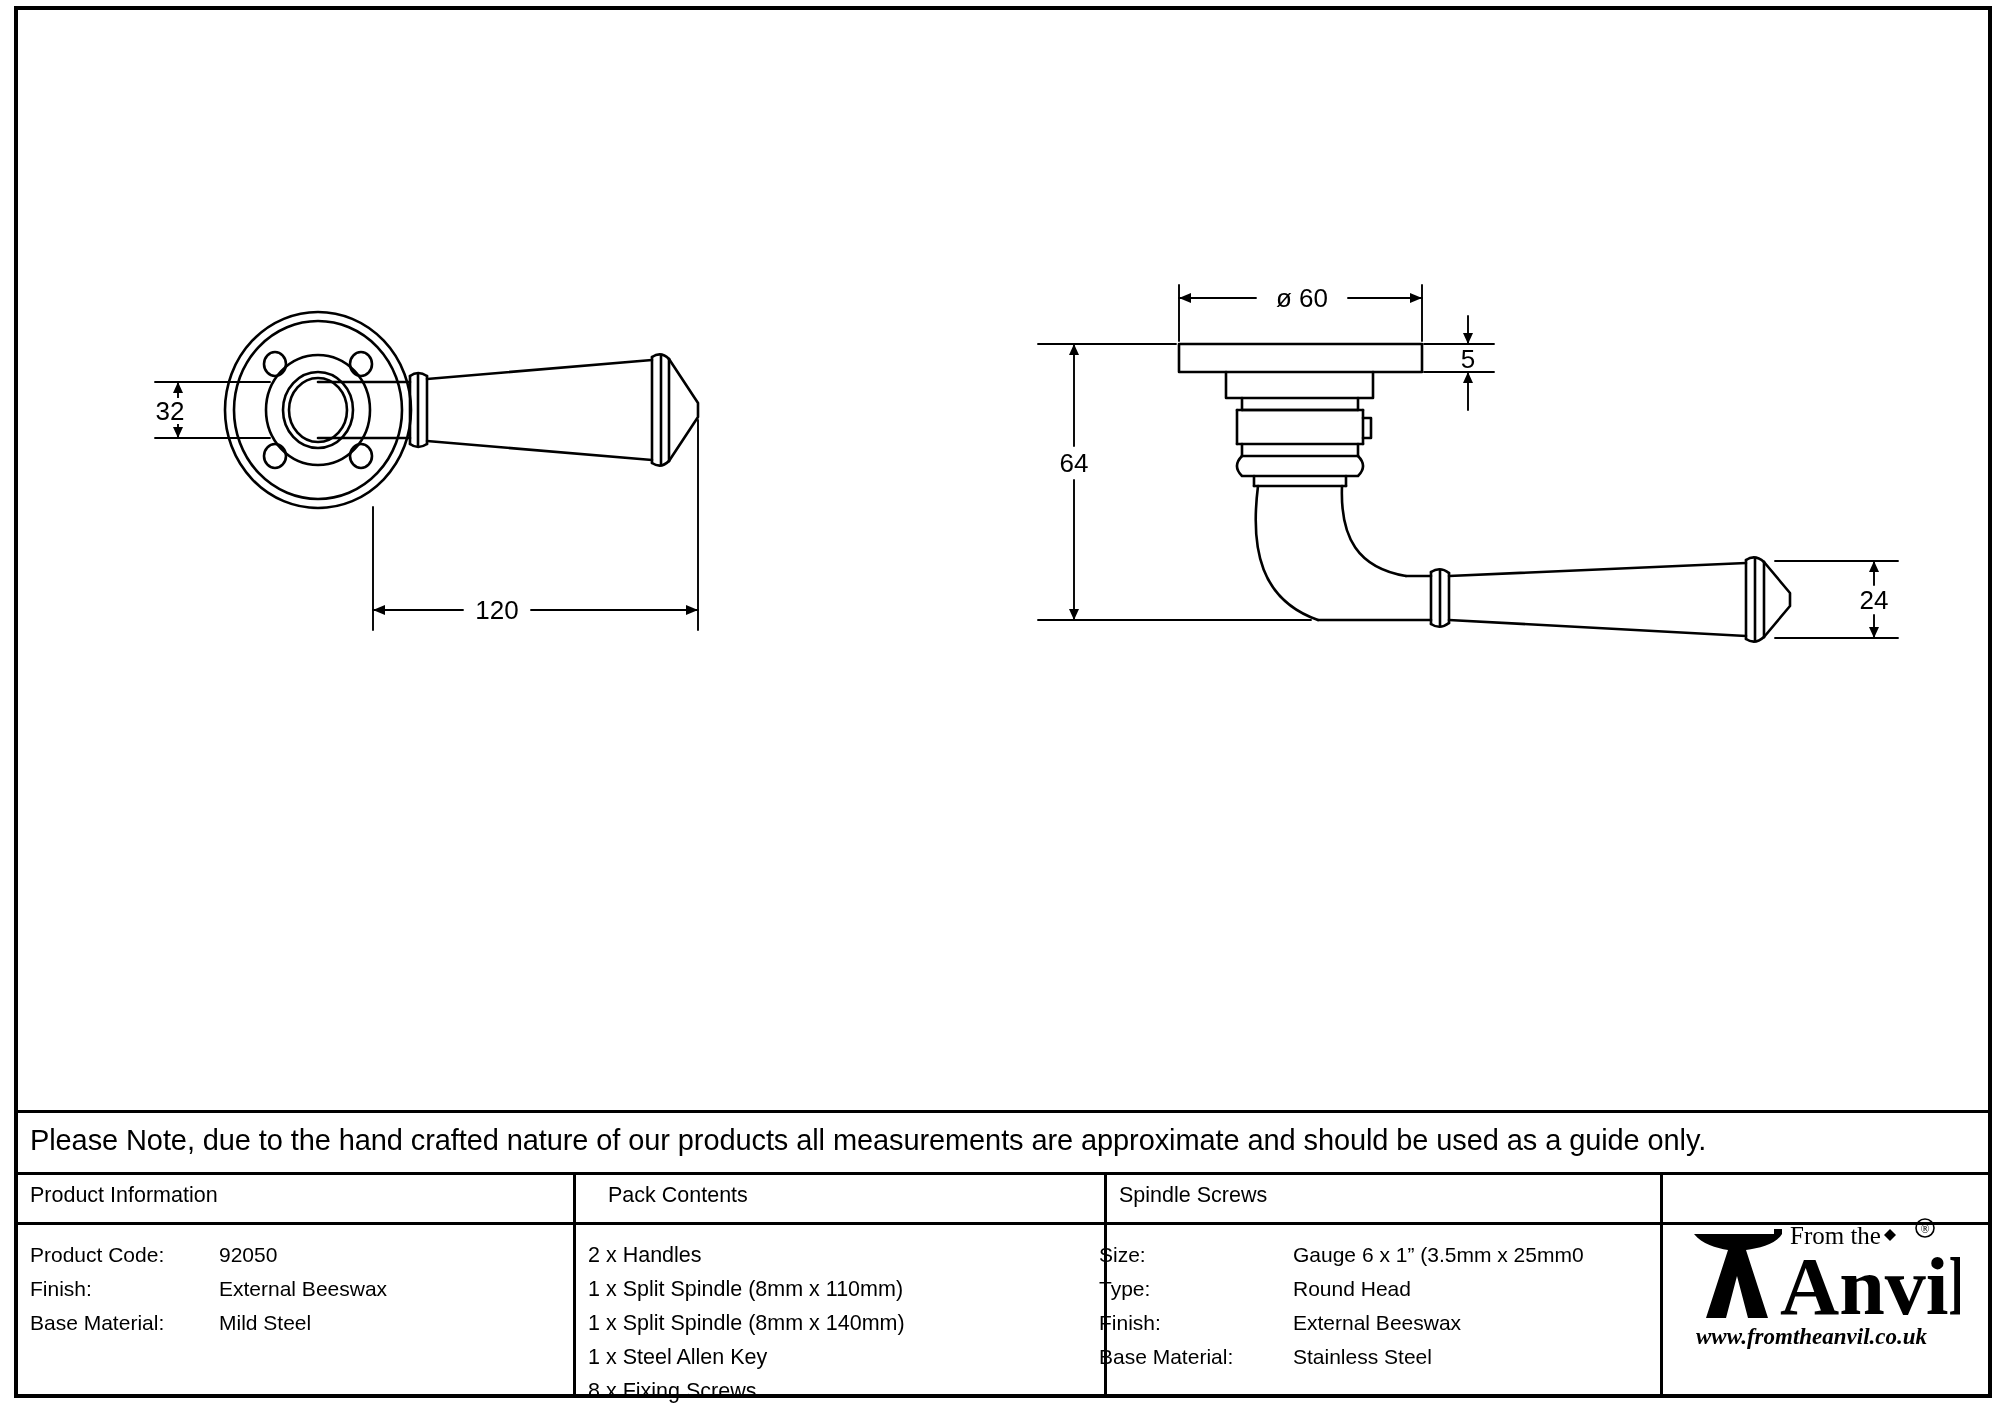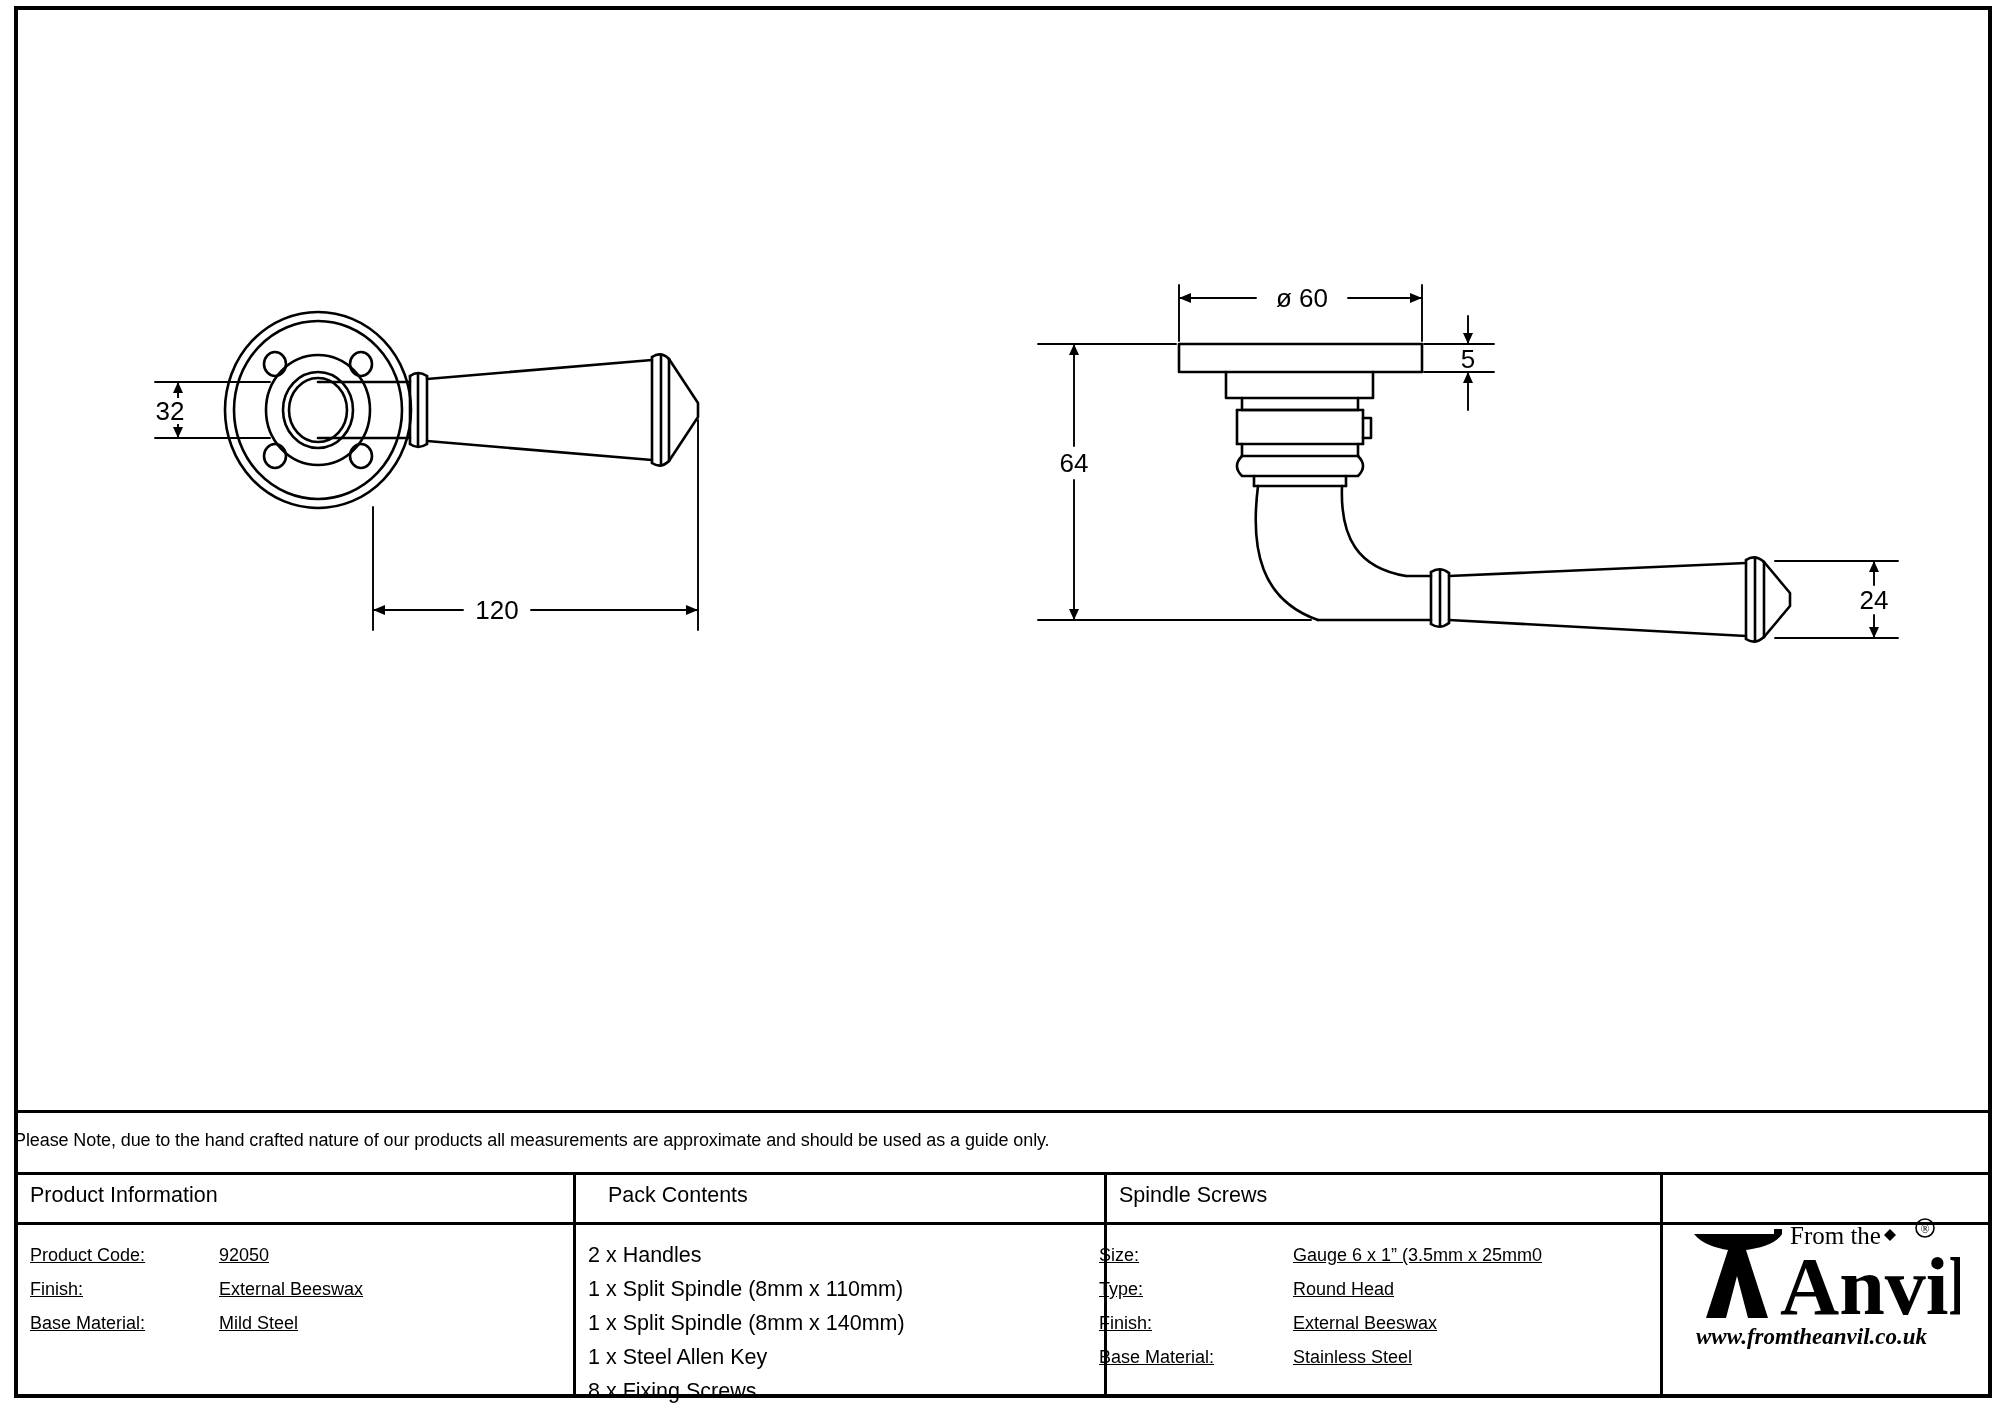--- a/index.html
+++ b/index.html
@@ -47,45 +47,44 @@
     position: absolute;
     left: 18px;
     top: 10px;
     width: 1970px;
     height: 1098px;
   }
 
   
   .note-text {
     position: absolute;
-    left: 14px;
+    left: 30px;
     top: 1124px;
-    font-size: 18px;
+    font-size: 29px;
     line-height: 32px;
     white-space: nowrap;
     letter-spacing: -0.1px;
   }
 
   .col-header {
     position: absolute;
     top: 1183px;
     font-size: 21.5px;
     white-space: nowrap;
   }
   .col-header.c1 { left: 30px; }
   .col-header.c2 { left: 608px; }
   .col-header.c3 { left: 1119px; }
 
   .spec-table {
     position: absolute;
-    font-size: 18px;
+    font-size: 21px;
     line-height: 34px;
     border-collapse: collapse;
     white-space: nowrap;
-    text-decoration: underline;
   }
   .spec-table td { padding: 0; vertical-align: top; }
   .spec-table td.label { padding-right: 24px; }
 
   #pi-table  { left: 30px;   top: 1238px; }
   #pi-table td.label { min-width: 165px; }
   #fs-table  { left: 1099px; top: 1238px; }
   #fs-table td.label { min-width: 170px; }
 
   #pack-list {

